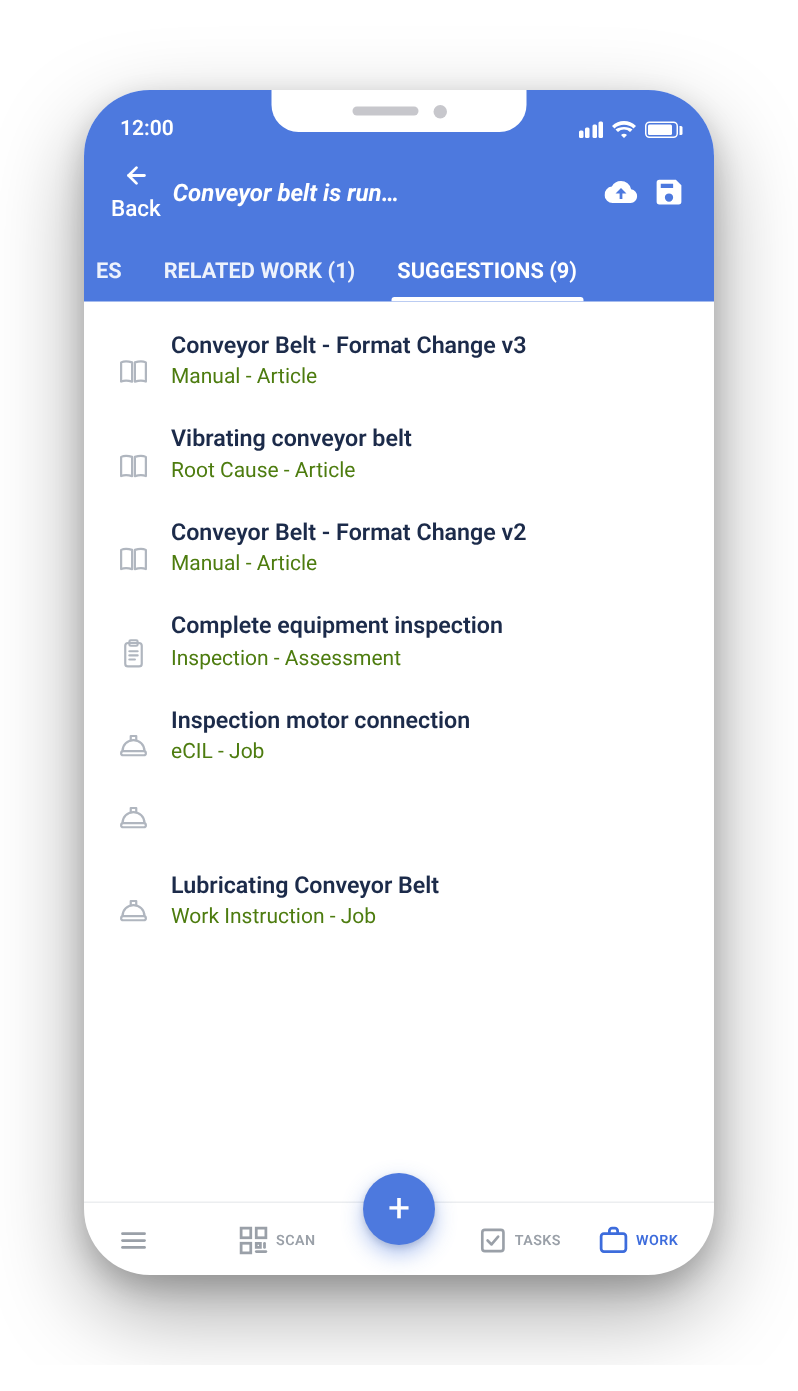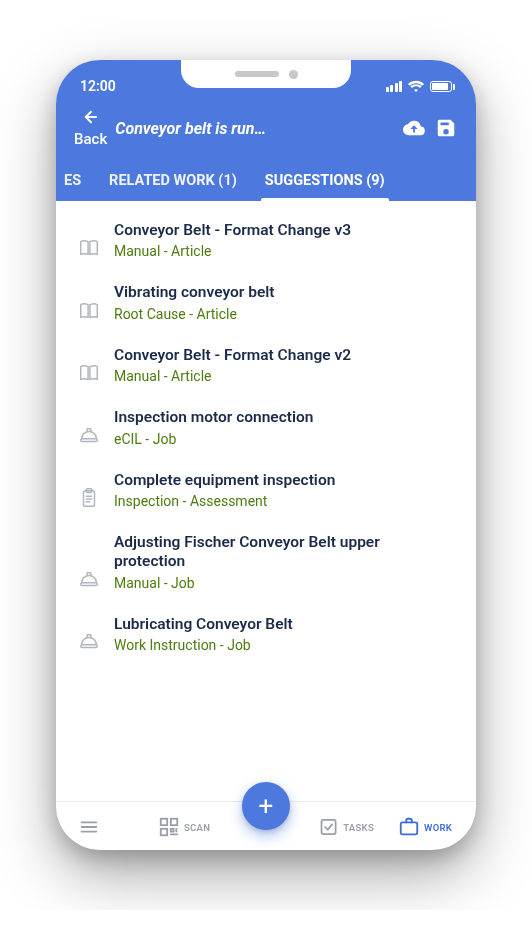--- a/index.html
+++ b/index.html
@@ -177,52 +177,48 @@
     <path d="M3 5c2-1 5-1 8 0v14c-3-1-6-1-8 0V5z"></path>
           <path d="M21 5c-2-1-5-1-8 0v14c3-1 6-1 8 0V5z"></path>
   </svg>
         <div class="item-body">
           <div class="item-title">Conveyor Belt - Format Change v2</div>
           <div class="item-sub">Manual - Article</div>
         </div>
       </div>
       <div class="item">
         <svg class="item-icon" viewBox="0 0 24 24" fill="none" stroke="currentColor" stroke-width="1.6" stroke-linecap="round" stroke-linejoin="round">
-    <path d="M4 15a8 8 0 0 1 16 0"></path>
-          <rect x="3" y="15" width="18" height="3" rx="1.5"></rect>
-          <path d="M10 7V4h4v3"></path>
-  </svg>
-        <div class="item-body">
-          <div class="item-title">Inspection motor connection</div>
-          <div class="item-sub">eCIL - Job</div>
-        </div>
-      </div>
-      <div class="item">
-        <svg class="item-icon" viewBox="0 0 24 24" fill="none" stroke="currentColor" stroke-width="1.6" stroke-linecap="round" stroke-linejoin="round">
     <rect x="6" y="4" width="12" height="17" rx="2"></rect>
           <rect x="9" y="2" width="6" height="4" rx="1"></rect>
     <line x1="9" y1="10" x2="15" y2="10"></line>
           <line x1="9" y1="13" x2="15" y2="13"></line>
           <line x1="9" y1="16" x2="13" y2="16"></line>
   </svg>
         <div class="item-body">
           <div class="item-title">Complete equipment inspection</div>
           <div class="item-sub">Inspection - Assessment</div>
         </div>
       </div>
       <div class="item">
         <svg class="item-icon" viewBox="0 0 24 24" fill="none" stroke="currentColor" stroke-width="1.6" stroke-linecap="round" stroke-linejoin="round">
     <path d="M4 15a8 8 0 0 1 16 0"></path>
           <rect x="3" y="15" width="18" height="3" rx="1.5"></rect>
           <path d="M10 7V4h4v3"></path>
   </svg>
         <div class="item-body">
-          <div class="item-title">Adjusting Fischer Conveyor Belt upper protection</div>
-          <div class="item-sub">Manual - Job</div>
-        </div>
+          <div class="item-title">Inspection motor connection</div>
+          <div class="item-sub">eCIL - Job</div>
+        </div>
+      </div>
+      <div class="item">
+        <svg class="item-icon" viewBox="0 0 24 24" fill="none" stroke="currentColor" stroke-width="1.6" stroke-linecap="round" stroke-linejoin="round">
+    <path d="M4 15a8 8 0 0 1 16 0"></path>
+          <rect x="3" y="15" width="18" height="3" rx="1.5"></rect>
+          <path d="M10 7V4h4v3"></path>
+  </svg>
       </div>
       <div class="item">
         <svg class="item-icon" viewBox="0 0 24 24" fill="none" stroke="currentColor" stroke-width="1.6" stroke-linecap="round" stroke-linejoin="round">
     <path d="M4 15a8 8 0 0 1 16 0"></path>
           <rect x="3" y="15" width="18" height="3" rx="1.5"></rect>
           <path d="M10 7V4h4v3"></path>
   </svg>
         <div class="item-body">
           <div class="item-title">Lubricating Conveyor Belt</div>
           <div class="item-sub">Work Instruction - Job</div>

